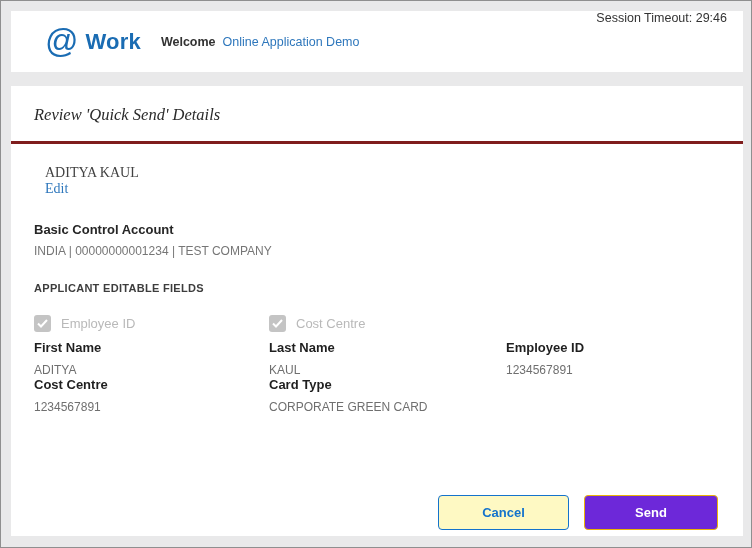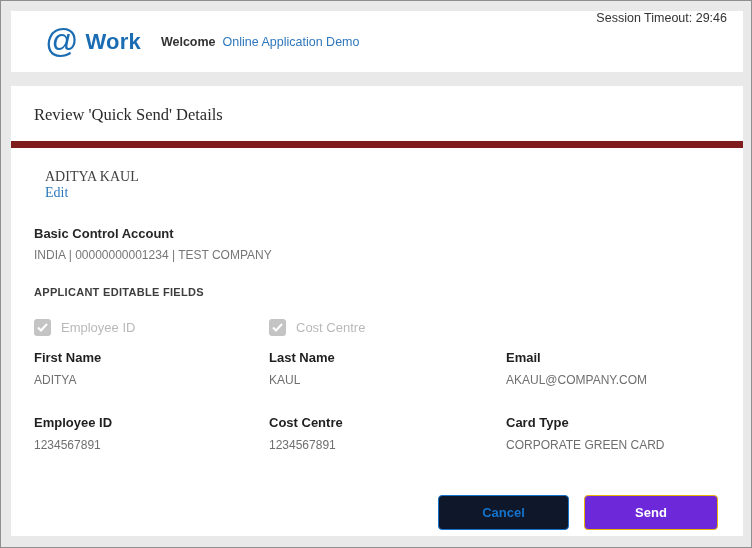--- a/index.html
+++ b/index.html
@@ -42,21 +42,22 @@
   }
 
   
   .main-card {
     position:absolute; left:10px; top:85px;
     width:732px; height:450px;
     background:#fff;
   }
   .page-title-row {
     padding:19px 23px 16px 23px;
-    border-bottom:7px solid #7f1d1d;
+    border-bottom:3px solid #7f1d1d;
+    font-style:italic;
   }
   .page-title {
     font-family:"Liberation Serif", serif;
     font-size:16.5px; color:#2b2b2b; font-weight:400;
   }
   .content { padding:0 25px 0 23px; }
 
   .name-row {
     margin-top:21px;
     font-family:"Liberation Serif", serif;
@@ -83,43 +84,42 @@
     background:#c4c4c4;
     display:inline-flex; align-items:center; justify-content:center;
     cursor:default;
   }
   .checkbox svg { display:block; }
   .cb-label { margin-left:10px; font-size:13px; color:#b9b9b9; }
 
   .details-heading { margin-top:37px; }
 
   .details-grid {
-    margin-top:14px;
+    margin-top:8px;
     display:grid;
     grid-template-columns:235px 237px 1fr;
-    row-gap:28px;
   }
   .field-label { font-size:13px; font-weight:700; color:#1f1f1f; }
   .field-value { margin-top:8px; font-size:12px; color:#6f6f6f; }
 
   
   .actions {
     position:absolute; right:25px; bottom:6px;
     display:flex; gap:15px;
   }
   .btn {
     min-width:131px; height:35px;
     border-radius:4px;
     font-family:"Liberation Sans", sans-serif;
     font-size:13px; font-weight:700;
     display:flex; align-items:center; justify-content:center;
     cursor:pointer;
   }
   .btn-cancel {
-    background:#0f172a; color:#1473cc; border:1px solid #1473cc;
+    background:#fef9c3; color:#1473cc; border:1px solid #1473cc;
   }
   .btn-send {
     min-width:134px;
     background:#6d28d9; color:#fff; border:1px solid #eab308;
   }
 </style>
 </head>
 <body>
 
 <div class="viewport">
@@ -177,24 +177,20 @@
       <div class="details-grid">
         <div class="field">
           <div class="field-label">First Name</div>
           <div class="field-value">ADITYA</div>
         </div>
         <div class="field">
           <div class="field-label">Last Name</div>
           <div class="field-value">KAUL</div>
         </div>
         <div class="field">
-          <div class="field-label">Email</div>
-          <div class="field-value">AKAUL@COMPANY.COM</div>
-        </div>
-        <div class="field">
           <div class="field-label">Employee ID</div>
           <div class="field-value">1234567891</div>
         </div>
         <div class="field">
           <div class="field-label">Cost Centre</div>
           <div class="field-value">1234567891</div>
         </div>
         <div class="field">
           <div class="field-label">Card Type</div>
           <div class="field-value">CORPORATE GREEN CARD</div>

